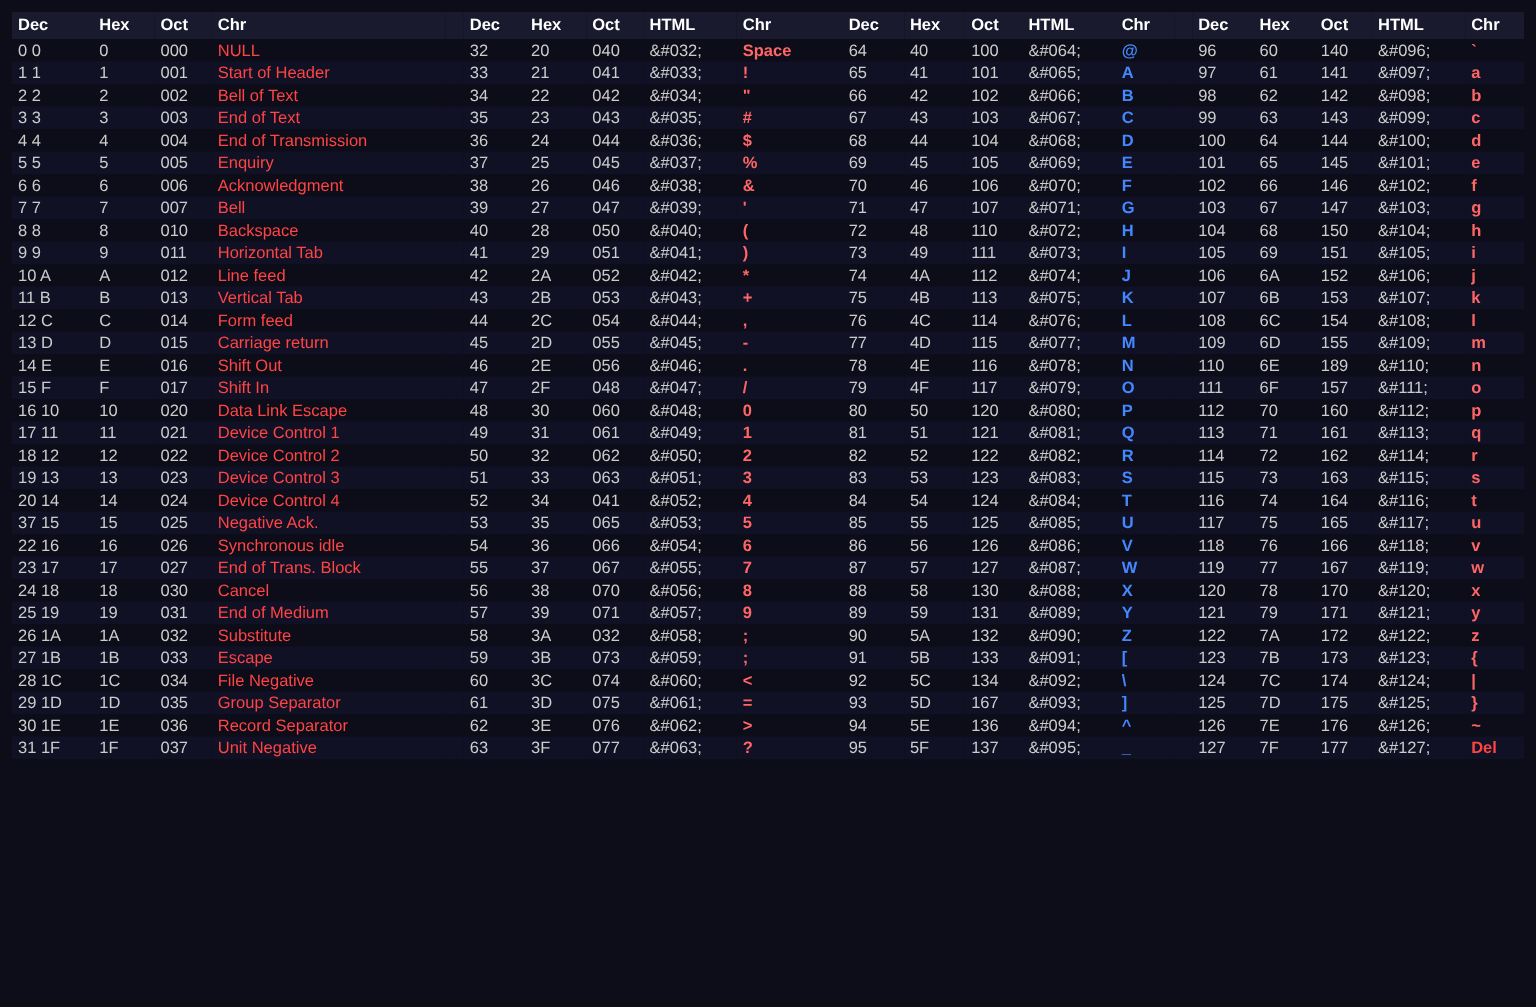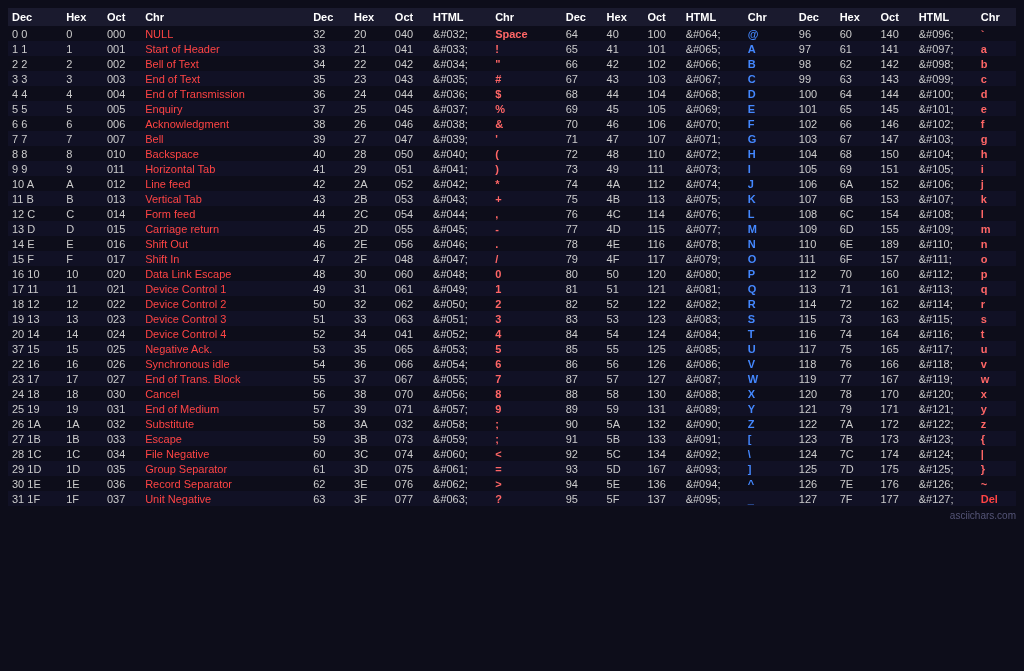--- a/index.html
+++ b/index.html
@@ -850,14 +850,13 @@
     <td class="col-char" style="color:#4488ff">_</td>
     <td></td>
     <td class="col-dec">127</td>
     <td class="col-hex">7F</td>
     <td class="col-oct">177</td>
     <td class="col-html">&amp;#127;</td>
     <td class="col-char" style="color:#ff4444">Del</td>
   </tr>
       </tbody>
   </table>
-  <div class="footer">asciichars.com</div>
 </div>
 
 </body></html>

